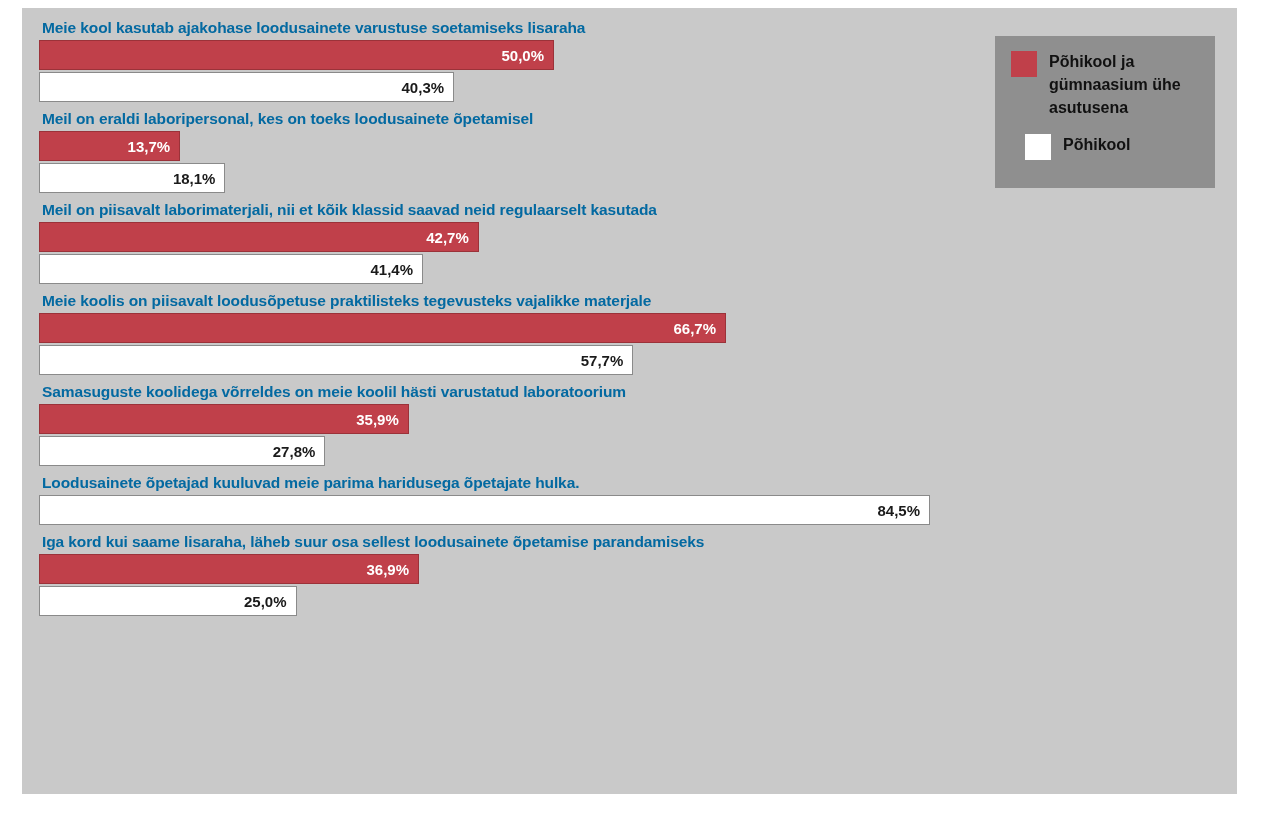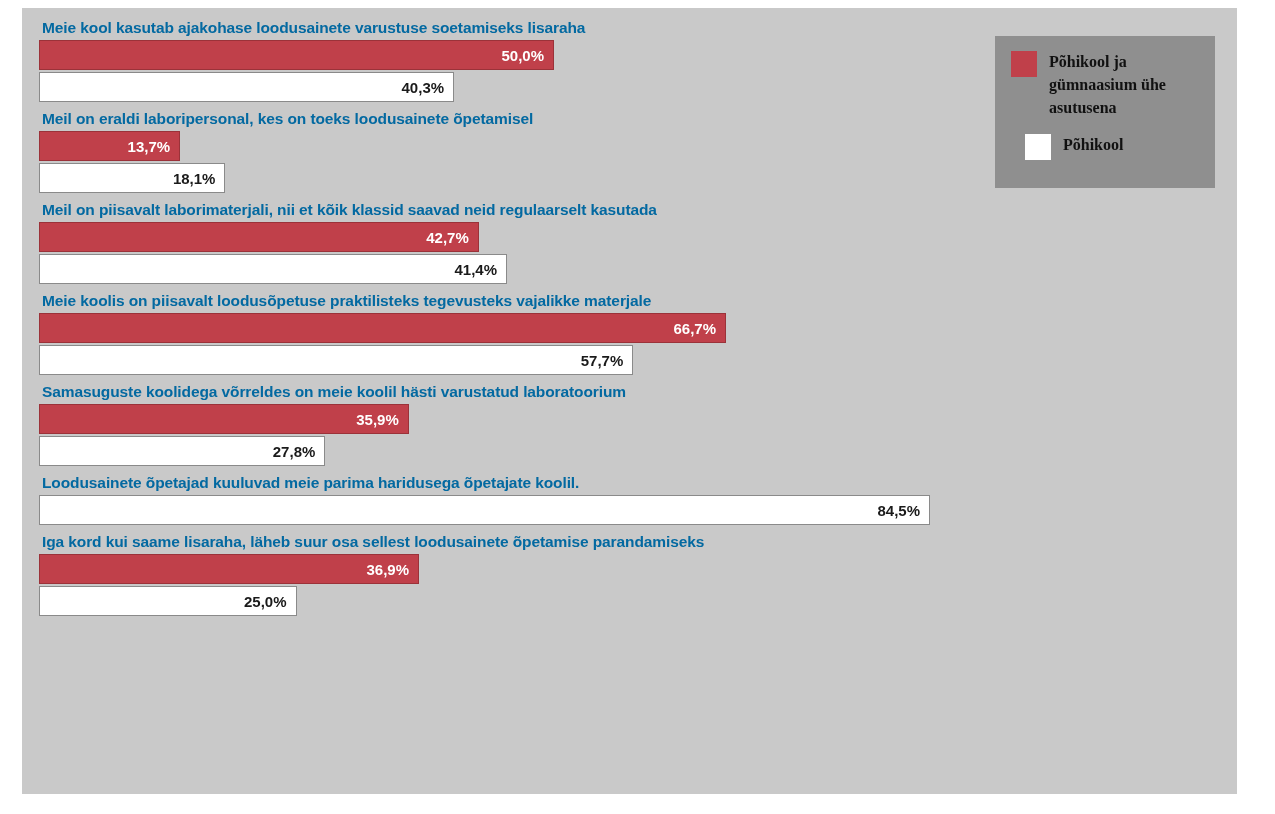--- a/index.html
+++ b/index.html
@@ -85,21 +85,20 @@
     top: 28px;
     width: 220px;
     background: #8f8f8f;
     padding: 14px 16px 16px 16px;
     box-sizing: border-box;
   }
   .legend-item {
     display: flex;
     align-items: flex-start;
     margin-bottom: 14px;
-    font-family: Liberation Serif, serif;
   }
   .legend-item:last-child { margin-bottom: 12px; padding-left: 14px; }
   .legend-swatch {
     width: 26px;
     height: 26px;
     flex: 0 0 26px;
     margin-right: 12px;
     margin-top: 1px;
   }
   .legend-swatch.a { background: #c0404a; }
@@ -145,21 +144,21 @@
           </div>
         </div>
         <div class="group">
           <div class="group-label">Meil on piisavalt laborimaterjali, nii et kõik klassid saavad neid regulaarselt kasutada</div>
           <div class="bar-row">
             <div class="bar series-a" style="width: 439.81px;">
               <span class="bar-value">42,7%</span>
             </div>
           </div>
           <div class="bar-row">
-            <div class="bar series-b" style="width: 468px;">
+            <div class="bar series-b" style="width: 384px;">
               <span class="bar-value">41,4%</span>
             </div>
           </div>
         </div>
         <div class="group">
           <div class="group-label">Meie koolis on piisavalt loodusõpetuse praktilisteks tegevusteks vajalikke materjale</div>
           <div class="bar-row">
             <div class="bar series-a" style="width: 687.01px;">
               <span class="bar-value">66,7%</span>
             </div>
@@ -177,21 +176,21 @@
               <span class="bar-value">35,9%</span>
             </div>
           </div>
           <div class="bar-row">
             <div class="bar series-b" style="width: 286.34px;">
               <span class="bar-value">27,8%</span>
             </div>
           </div>
         </div>
         <div class="group">
-          <div class="group-label">Loodusainete õpetajad kuuluvad meie parima haridusega õpetajate koolil.</div>
+          <div class="group-label">Loodusainete õpetajad kuuluvad meie parima haridusega õpetajate hulka.</div>
           <div class="bar-row">
             <div class="bar series-b" style="width: 891px;">
               <span class="bar-value">84,5%</span>
             </div>
           </div>
         </div>
         <div class="group">
           <div class="group-label">Iga kord kui saame lisaraha, läheb suur osa sellest loodusainete õpetamise parandamiseks</div>
           <div class="bar-row">
             <div class="bar series-a" style="width: 380.07px;">

